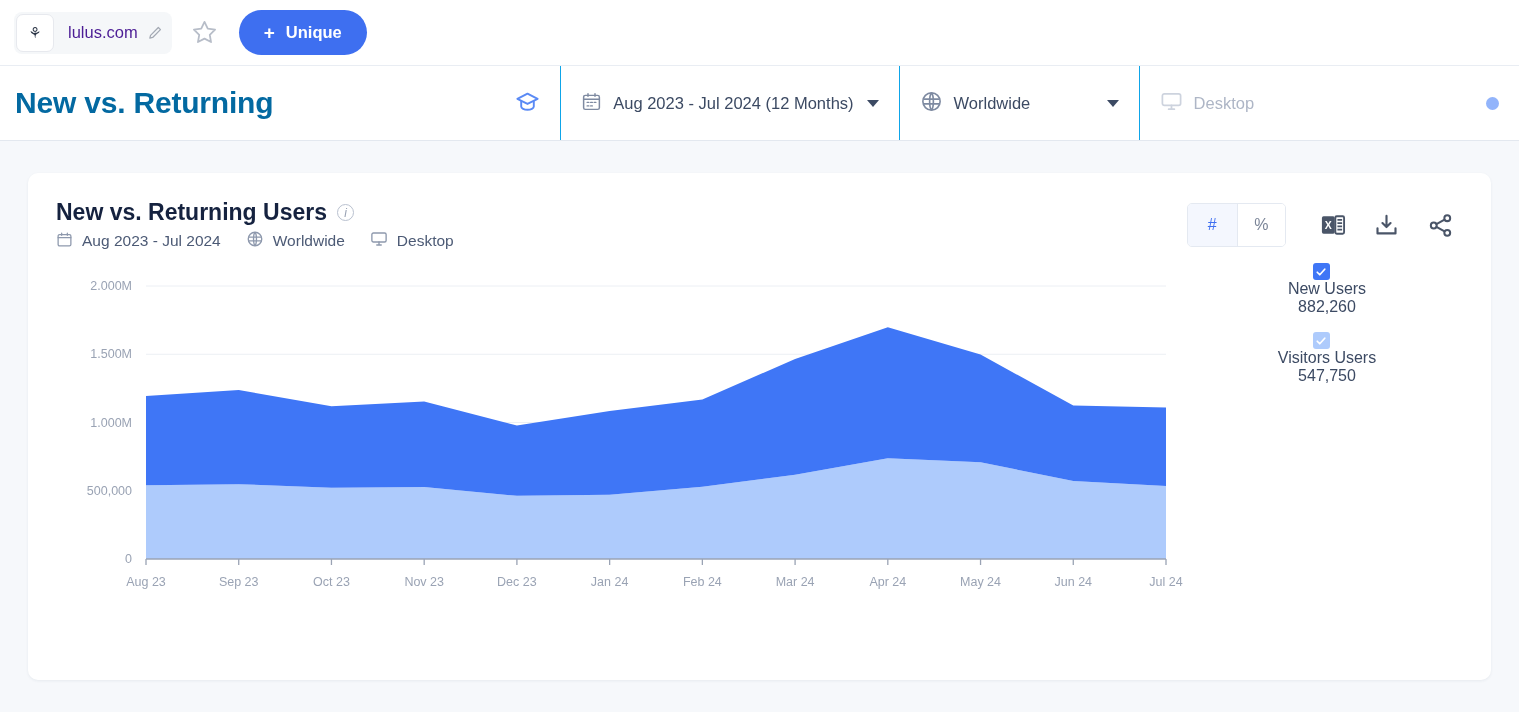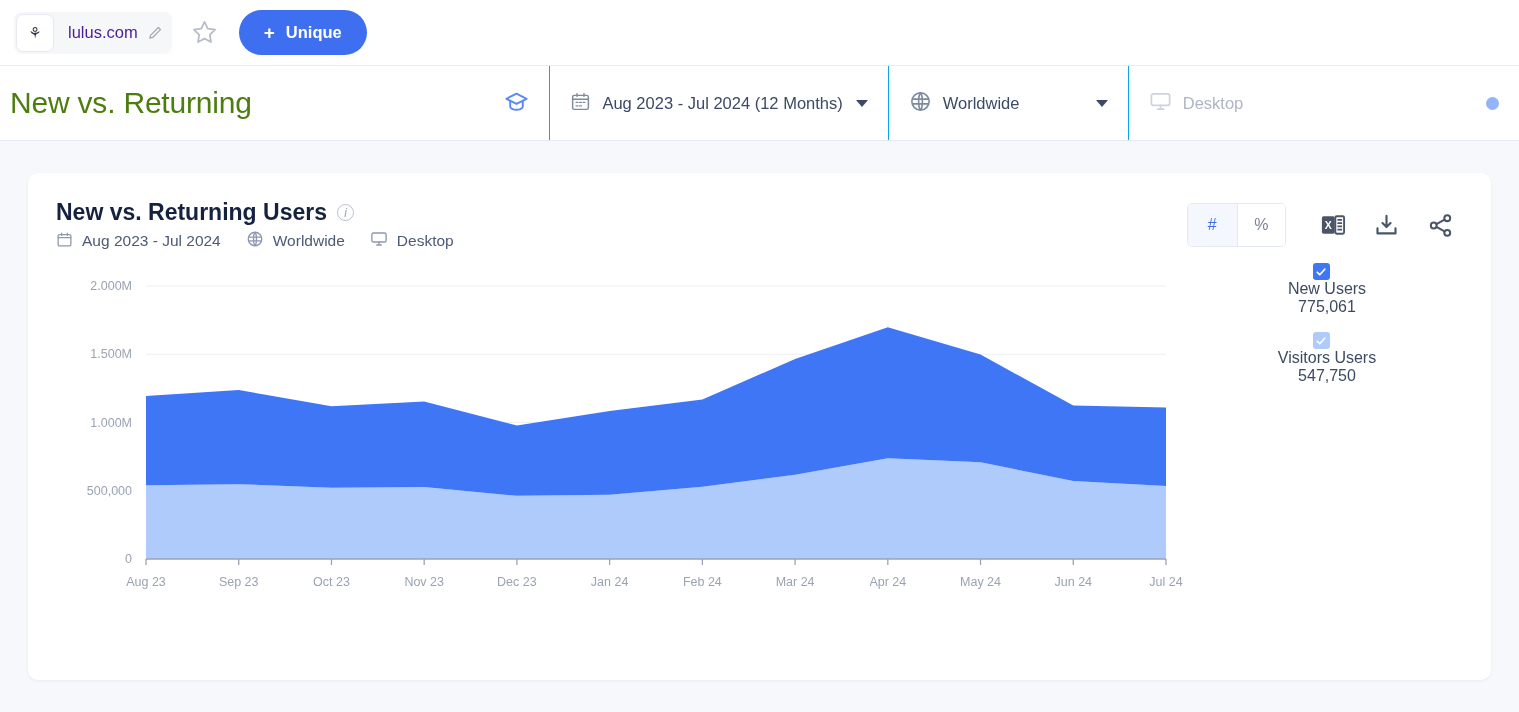--- a/index.html
+++ b/index.html
@@ -71,24 +71,24 @@
   .filterbar {
     height: 75px;
     display: flex;
     align-items: stretch;
     background: #ffffff;
     border-bottom: 1px solid #e3e8ef;
   }
   .page-title {
     flex: 1 1 auto;
     display: flex; align-items: center;
-    padding-left: 10px;
+    padding-left: 15px;
     font-size: 30px;
-    font-weight: normal;
-    color: #4d7c0f;
+    font-weight: bold;
+    color: #0369a1;
     letter-spacing: -0.2px;
   }
   .academy-btn {
     width: 66px;
     display: flex; align-items: center; justify-content: center;
     cursor: pointer;
   }
   .filter-cell {
     display: flex; align-items: center;
     gap: 11px;
@@ -396,21 +396,21 @@
       </div>
 
       <div id="legend-list">
           <div class="legend-row">
             <div class="cbox" style="background: rgb(63, 118, 246);">
               <svg width="12" height="12" viewBox="0 0 24 24" fill="none" stroke="#ffffff" stroke-width="3.4" stroke-linecap="round" stroke-linejoin="round">
                 <path d="M4.5 12.5l5 5 10-11"></path>
               </svg>
             </div>
             <span class="legend-name">New Users</span>
-            <span class="legend-val">775,061</span>
+            <span class="legend-val">882,260</span>
           </div>
           <div class="legend-row">
             <div class="cbox" style="background: rgb(174, 203, 252);">
               <svg width="12" height="12" viewBox="0 0 24 24" fill="none" stroke="#ffffff" stroke-width="3.4" stroke-linecap="round" stroke-linejoin="round">
                 <path d="M4.5 12.5l5 5 10-11"></path>
               </svg>
             </div>
             <span class="legend-name">Visitors Users</span>
             <span class="legend-val">547,750</span>
           </div>

